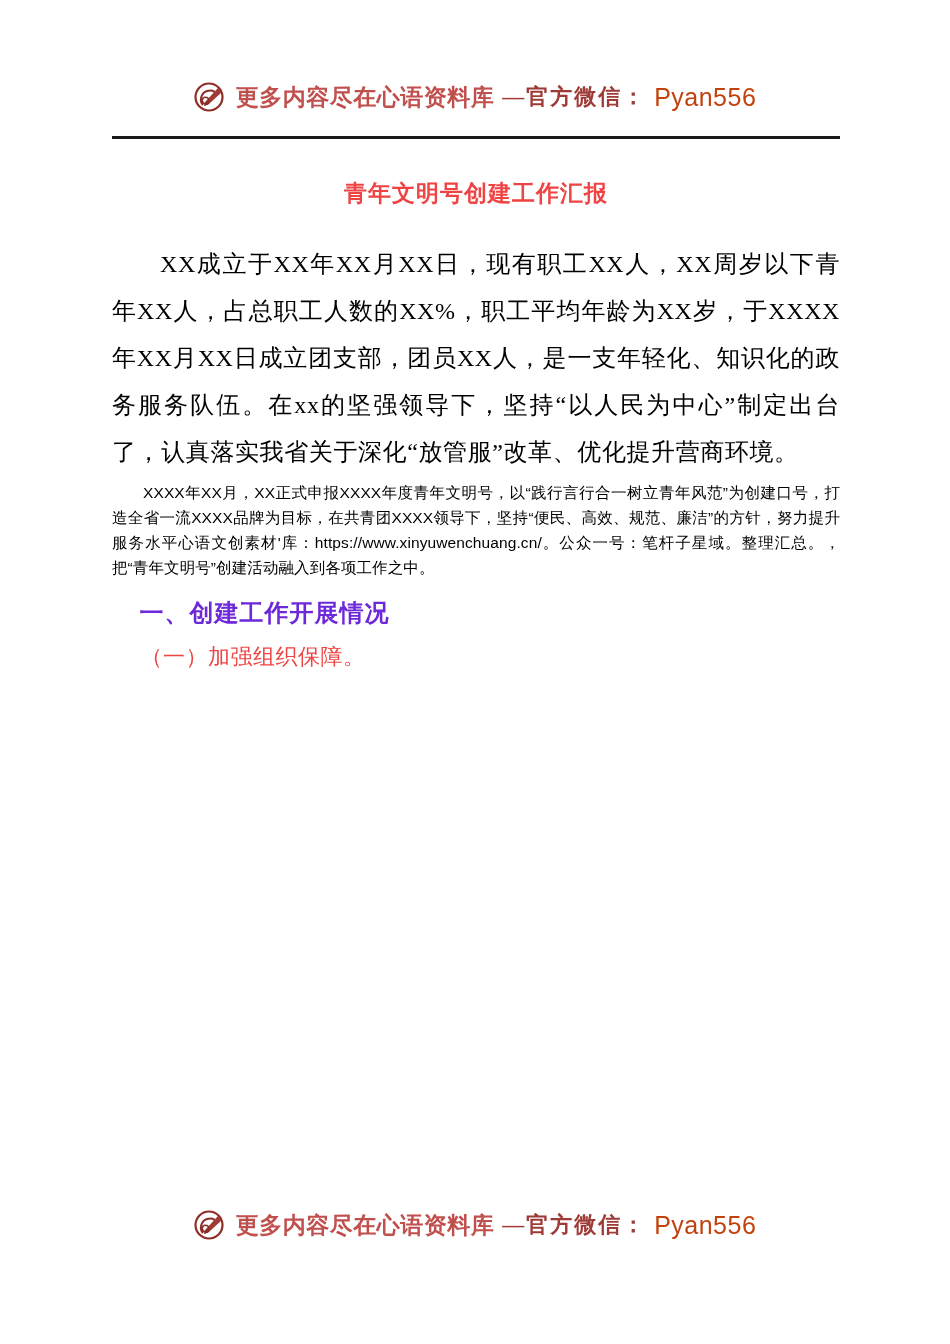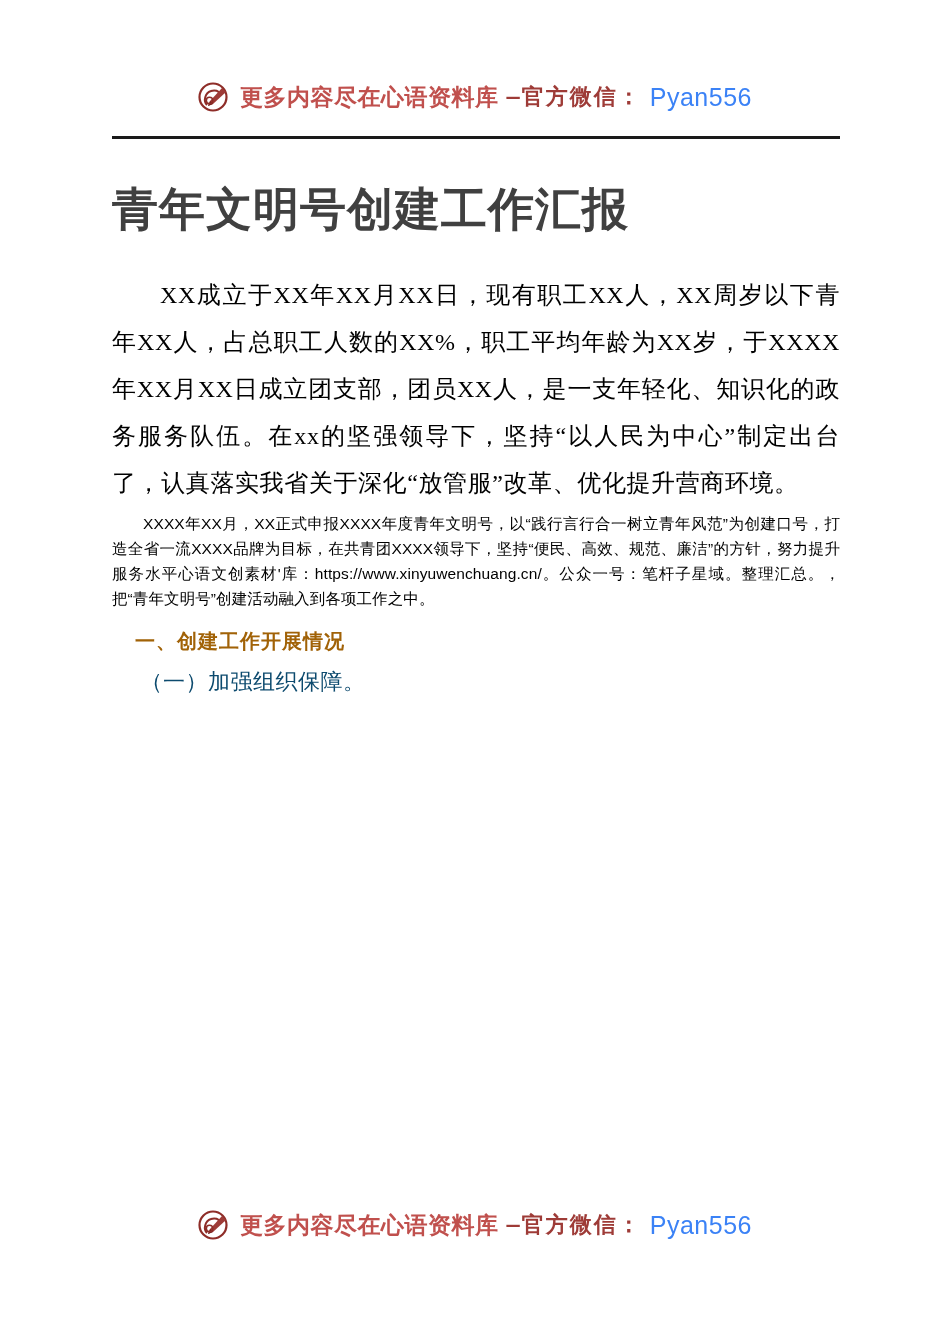--- a/index.html
+++ b/index.html
@@ -42,31 +42,31 @@
   .logo-mark svg { display: block; }
 
   .wm-text {
     font-family: "Liberation Serif", "DejaVu Serif", serif;
     font-size: 23px;
     font-weight: bold;
     color: #C0504D;
     letter-spacing: 0.5px;
   }
   .wm-text-2 {
-    font-family: Liberation Mono, monospace;
+    font-family: Liberation Serif, serif;
     font-size: 22px;
     font-weight: bold;
     color: #9E3B37;
     letter-spacing: 2px;
   }
   .wm-code {
     font-family: "Liberation Sans", "DejaVu Sans", sans-serif;
     font-size: 25px;
     font-weight: normal;
-    color: #3b82f6;
+    color: #c2410c;
     letter-spacing: 0.5px;
   }
 
   .header-rule {
     position: absolute;
     left: 112px;
     top: 136px;
     width: 728px;
     height: 0;
     border-top: 3px solid #1a1a1a;
@@ -75,23 +75,24 @@
   
   .doc {
     position: absolute;
     left: 112px;
     top: 178px;
     width: 728px;
   }
 
   .doc-title {
     font-family: "Liberation Sans", "DejaVu Sans", sans-serif;
-    font-size: 46px;
+    font-size: 23px;
     font-weight: bold;
-    color: #404040;
+    color: #ef4444;
+    text-align: center;
     letter-spacing: 1px;
     line-height: 1.35;
     margin: 0 0 32px 0;
   }
 
   p.body-para {
     font-family: "Liberation Serif", "DejaVu Serif", serif;
     font-size: 24px;
     color: #000000;
     line-height: 47px;
@@ -109,34 +110,34 @@
     line-height: 25px;
     text-align: justify;
     text-justify: inter-ideograph;
     margin: 2px 0 14px 0;
     text-indent: 2em;
     letter-spacing: 0.1px;
   }
 
   h2.heading-1 {
     font-family: "Liberation Sans", "DejaVu Sans", sans-serif;
-    font-size: 20px;
+    font-size: 24px;
     font-weight: bold;
-    color: #a16207;
+    color: #6d28d9;
     margin: 16px 0 12px 0;
     text-indent: 1.15em;
     letter-spacing: 1px;
     line-height: 1.4;
   }
 
   h3.heading-2 {
     font-family: Liberation Serif, serif;
     font-size: 22px;
     font-weight: normal;
-    color: #0c4a6e;
+    color: #ef4444;
     margin: 10px 0 10px 0;
     text-indent: 1.3em;
     letter-spacing: 0.5px;
     line-height: 1.4;
   }
 </style>
 </head>
 <body>
 
 <div class="page">

